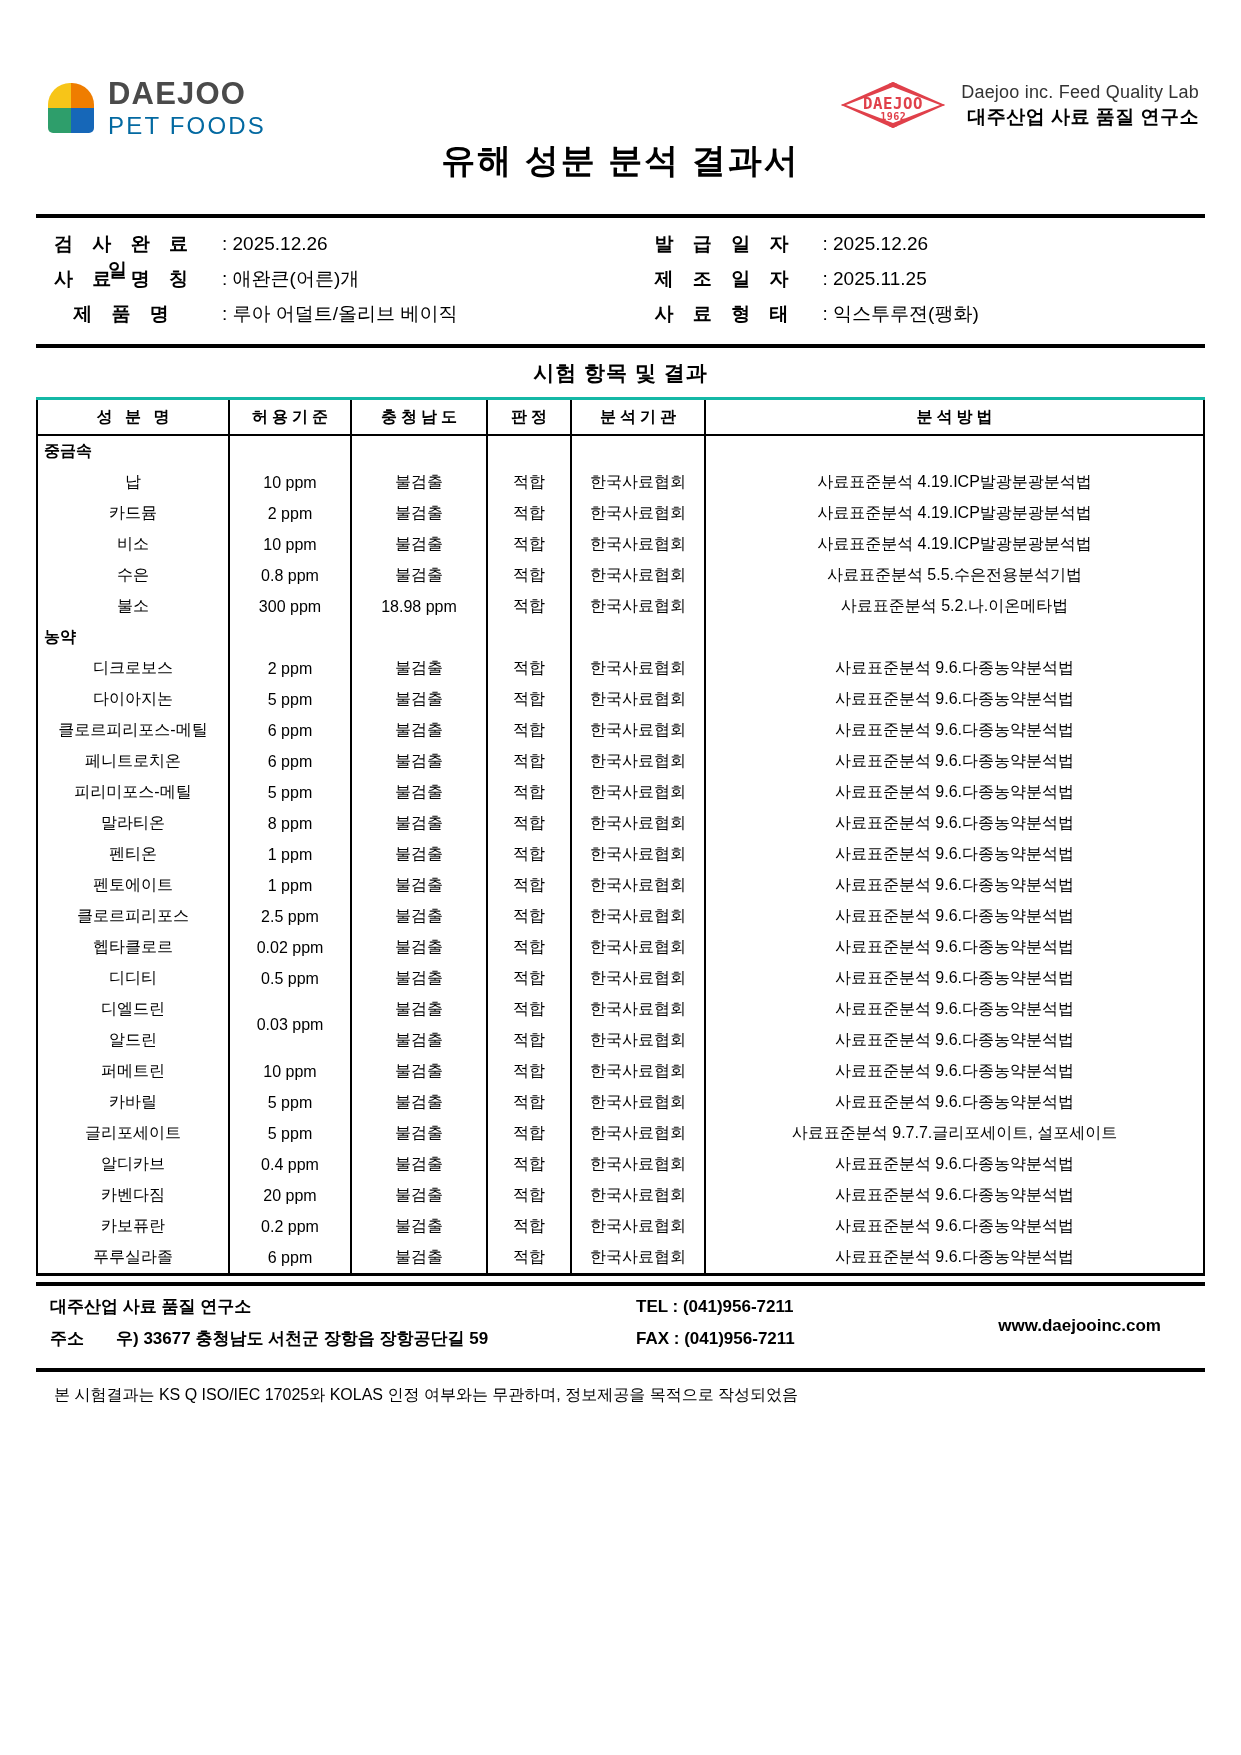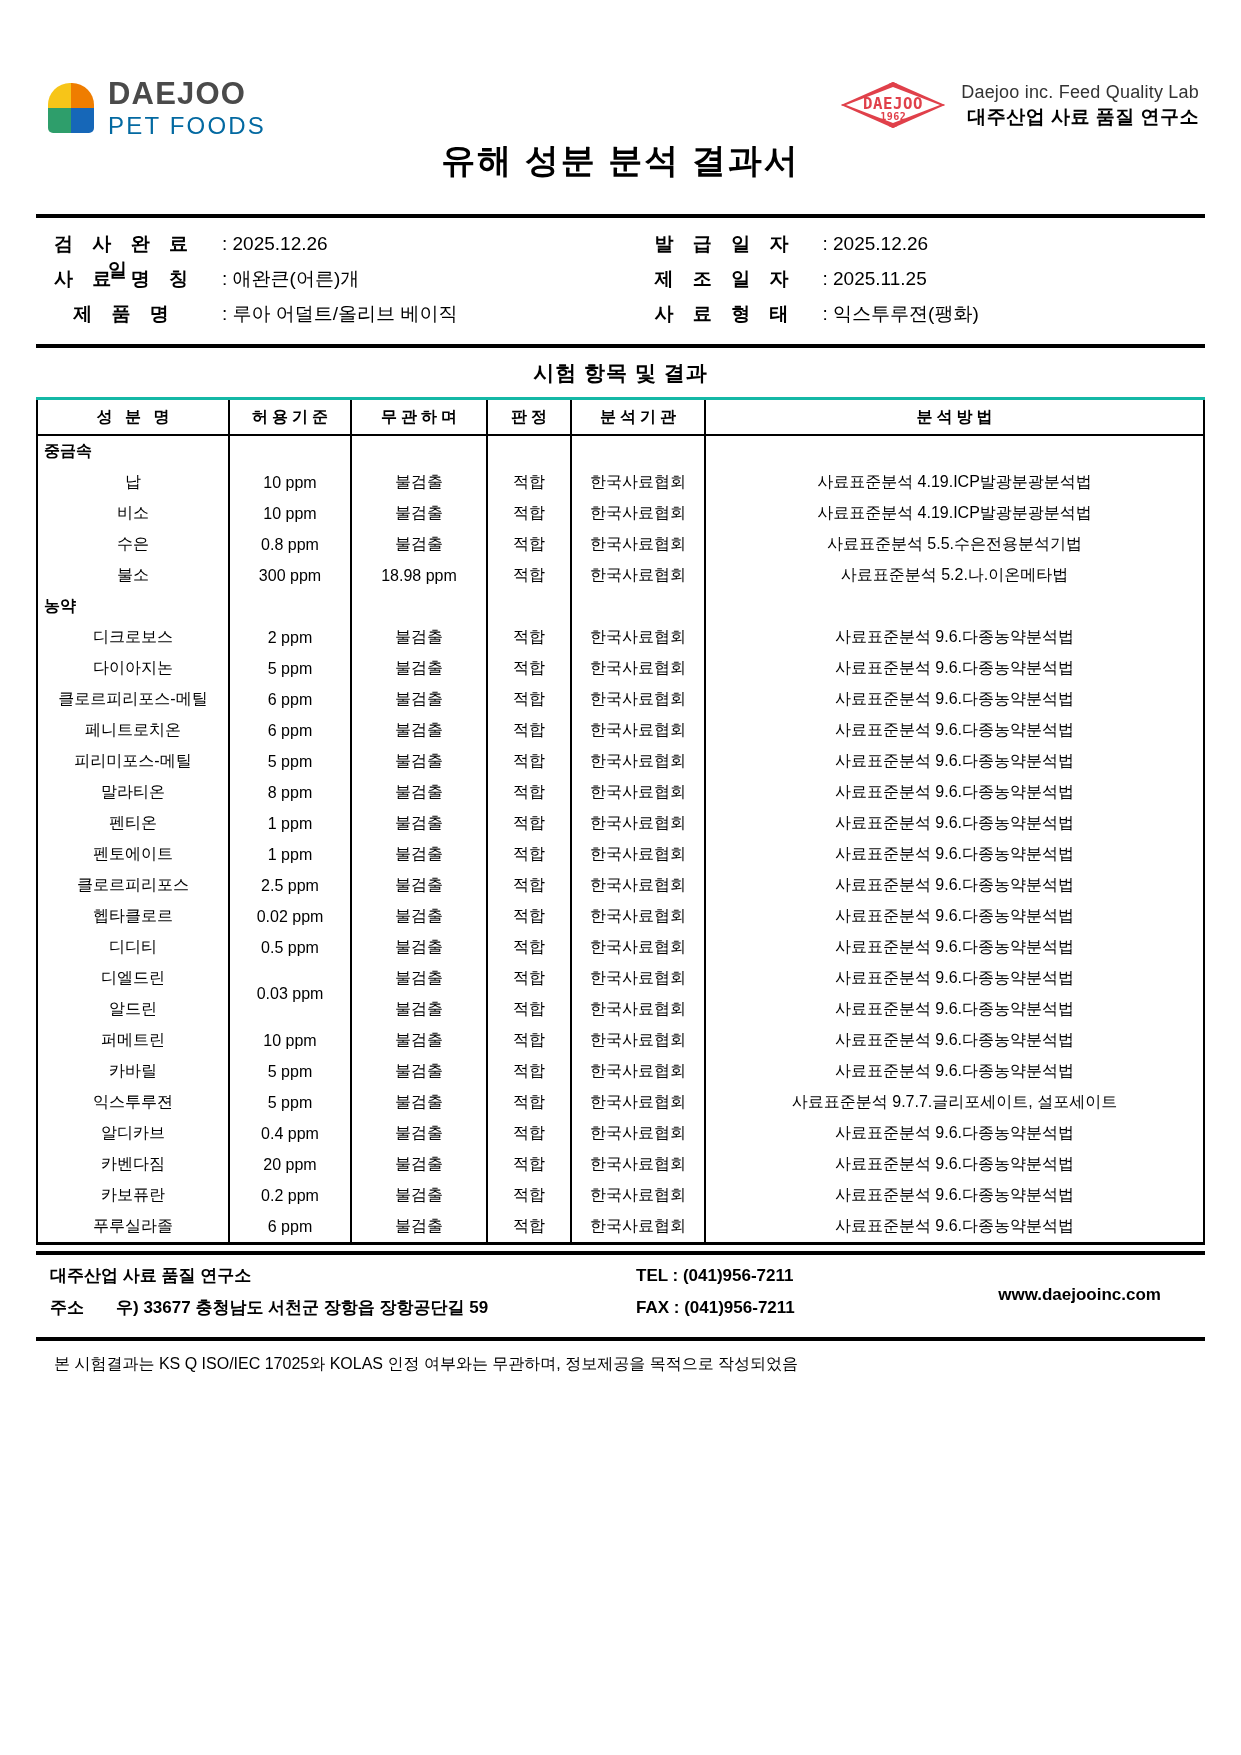--- a/index.html
+++ b/index.html
@@ -370,21 +370,21 @@
         <col class="col-limit">
         <col class="col-result">
       <col class="col-judge">
         <col class="col-org">
         <col class="col-method">
     </colgroup>
     <thead>
       <tr>
         <th>성 분 명</th>
         <th>허용기준</th>
-        <th>무관하며</th>
+        <th>충청남도</th>
         <th>판정</th>
         <th>분석기관</th>
         <th>분석방법</th>
       </tr>
     </thead>
     <tbody id="results-body">
         <tr>
           <td class="c-name group">중금속</td>
           <td class="c-limit"></td>
           <td class="c-result"></td>
@@ -394,20 +394,28 @@
         </tr>
         <tr>
           <td class="c-name">납</td>
           <td class="c-limit">10 ppm</td>
           <td class="c-result">불검출</td>
           <td class="c-judge">적합</td>
           <td class="c-org">한국사료협회</td>
           <td class="c-method">사료표준분석 4.19.ICP발광분광분석법</td>
         </tr>
         <tr>
+          <td class="c-name">카드뮴</td>
+          <td class="c-limit">2 ppm</td>
+          <td class="c-result">불검출</td>
+          <td class="c-judge">적합</td>
+          <td class="c-org">한국사료협회</td>
+          <td class="c-method">사료표준분석 4.19.ICP발광분광분석법</td>
+        </tr>
+        <tr>
           <td class="c-name">비소</td>
           <td class="c-limit">10 ppm</td>
           <td class="c-result">불검출</td>
           <td class="c-judge">적합</td>
           <td class="c-org">한국사료협회</td>
           <td class="c-method">사료표준분석 4.19.ICP발광분광분석법</td>
         </tr>
         <tr>
           <td class="c-name">수은</td>
           <td class="c-limit">0.8 ppm</td>
@@ -546,21 +554,21 @@
         </tr>
         <tr>
           <td class="c-name">카바릴</td>
           <td class="c-limit">5 ppm</td>
           <td class="c-result">불검출</td>
           <td class="c-judge">적합</td>
           <td class="c-org">한국사료협회</td>
           <td class="c-method">사료표준분석 9.6.다종농약분석법</td>
         </tr>
         <tr>
-          <td class="c-name">익스투루젼</td>
+          <td class="c-name">글리포세이트</td>
           <td class="c-limit">5 ppm</td>
           <td class="c-result">불검출</td>
           <td class="c-judge">적합</td>
           <td class="c-org">한국사료협회</td>
           <td class="c-method">사료표준분석 9.7.7.글리포세이트, 설포세이트</td>
         </tr>
         <tr>
           <td class="c-name">알디카브</td>
           <td class="c-limit">0.4 ppm</td>
           <td class="c-result">불검출</td>

